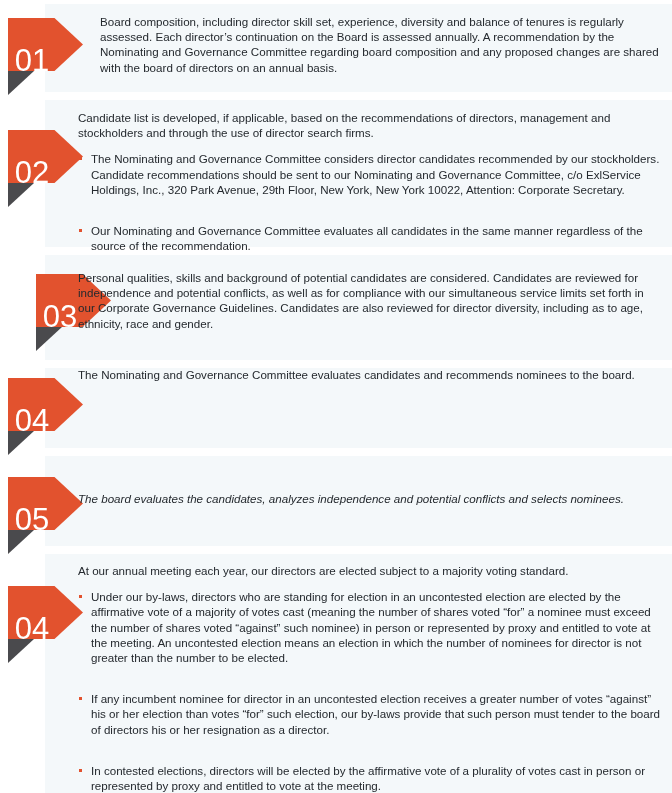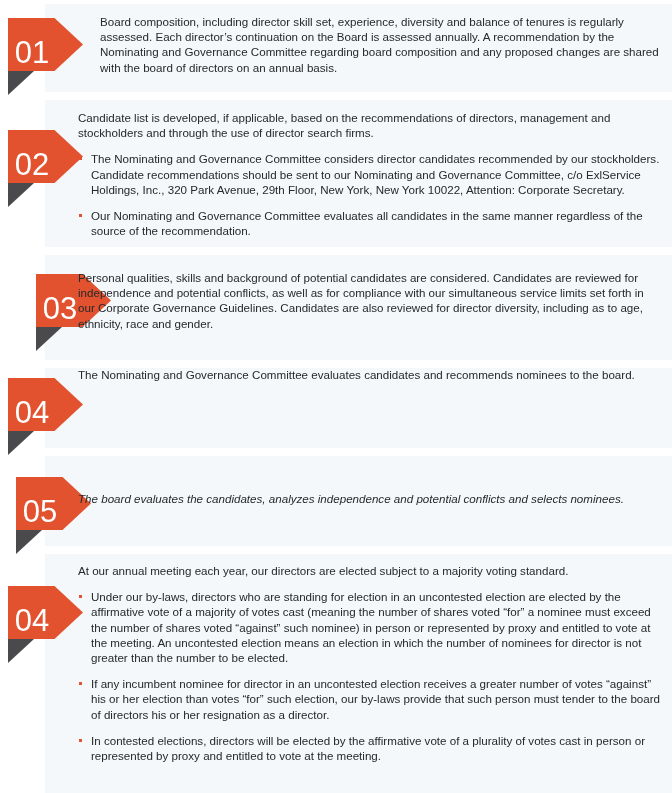--- a/index.html
+++ b/index.html
@@ -63,21 +63,21 @@
     width: 75px;
     height: 53px;
     background: #e2522e;
     -webkit-clip-path: polygon(0% 0%, 62% 0%, 100% 50%, 62% 100%, 0% 100%);
     clip-path: polygon(0% 0%, 62% 0%, 100% 50%, 62% 100%, 0% 100%);
   }
 
   .badge-num {
     position: absolute;
     left: 0;
-    top: 8px;
+    top: 16px;
     width: 46px;
     height: 53px;
     display: flex;
     align-items: center;
     justify-content: center;
     color: #ffffff;
     font-family: "Liberation Sans", sans-serif;
     font-size: 31px;
     font-weight: 300;
     letter-spacing: 0px;
@@ -113,21 +113,21 @@
     padding: 0;
   }
 
   ul.bullets li {
     position: relative;
     padding-left: 13px;
     margin: 0;
   }
 
   ul.bullets li + li {
-    margin-top: 11px;
+    margin-top: 26px;
   }
 
   ul.bullets li::before {
     content: "";
     position: absolute;
     left: 1px;
     top: 6px;
     width: 3px;
     height: 3px;
     background: #e2522e;
@@ -180,21 +180,21 @@
         <div class="badge-shadow"></div>
         <div class="badge"></div>
         <div class="badge-num">04</div>
       </div>
       <div class="content" style="top: 367px;">
         <p class="para">The Nominating and Governance Committee evaluates candidates and recommends nominees to the board.</p>
       </div>
     </div>
     <div class="step" style="top: 0px;">
       <div class="panel" style="top: 456px; height: 90px;"></div>
-      <div class="badge-wrap" style="top: 477px; margin-left: 8px;">
+      <div class="badge-wrap" style="top: 477px;">
         <div class="badge-shadow"></div>
         <div class="badge"></div>
         <div class="badge-num">05</div>
       </div>
       <div class="content" style="top: 491px; font-style: italic;">
         <p class="para">The board evaluates the candidates, analyzes independence and potential conflicts and selects nominees.</p>
       </div>
     </div>
     <div class="step" style="top: 0px;">
       <div class="panel" style="top: 554px; height: 239px;"></div>

